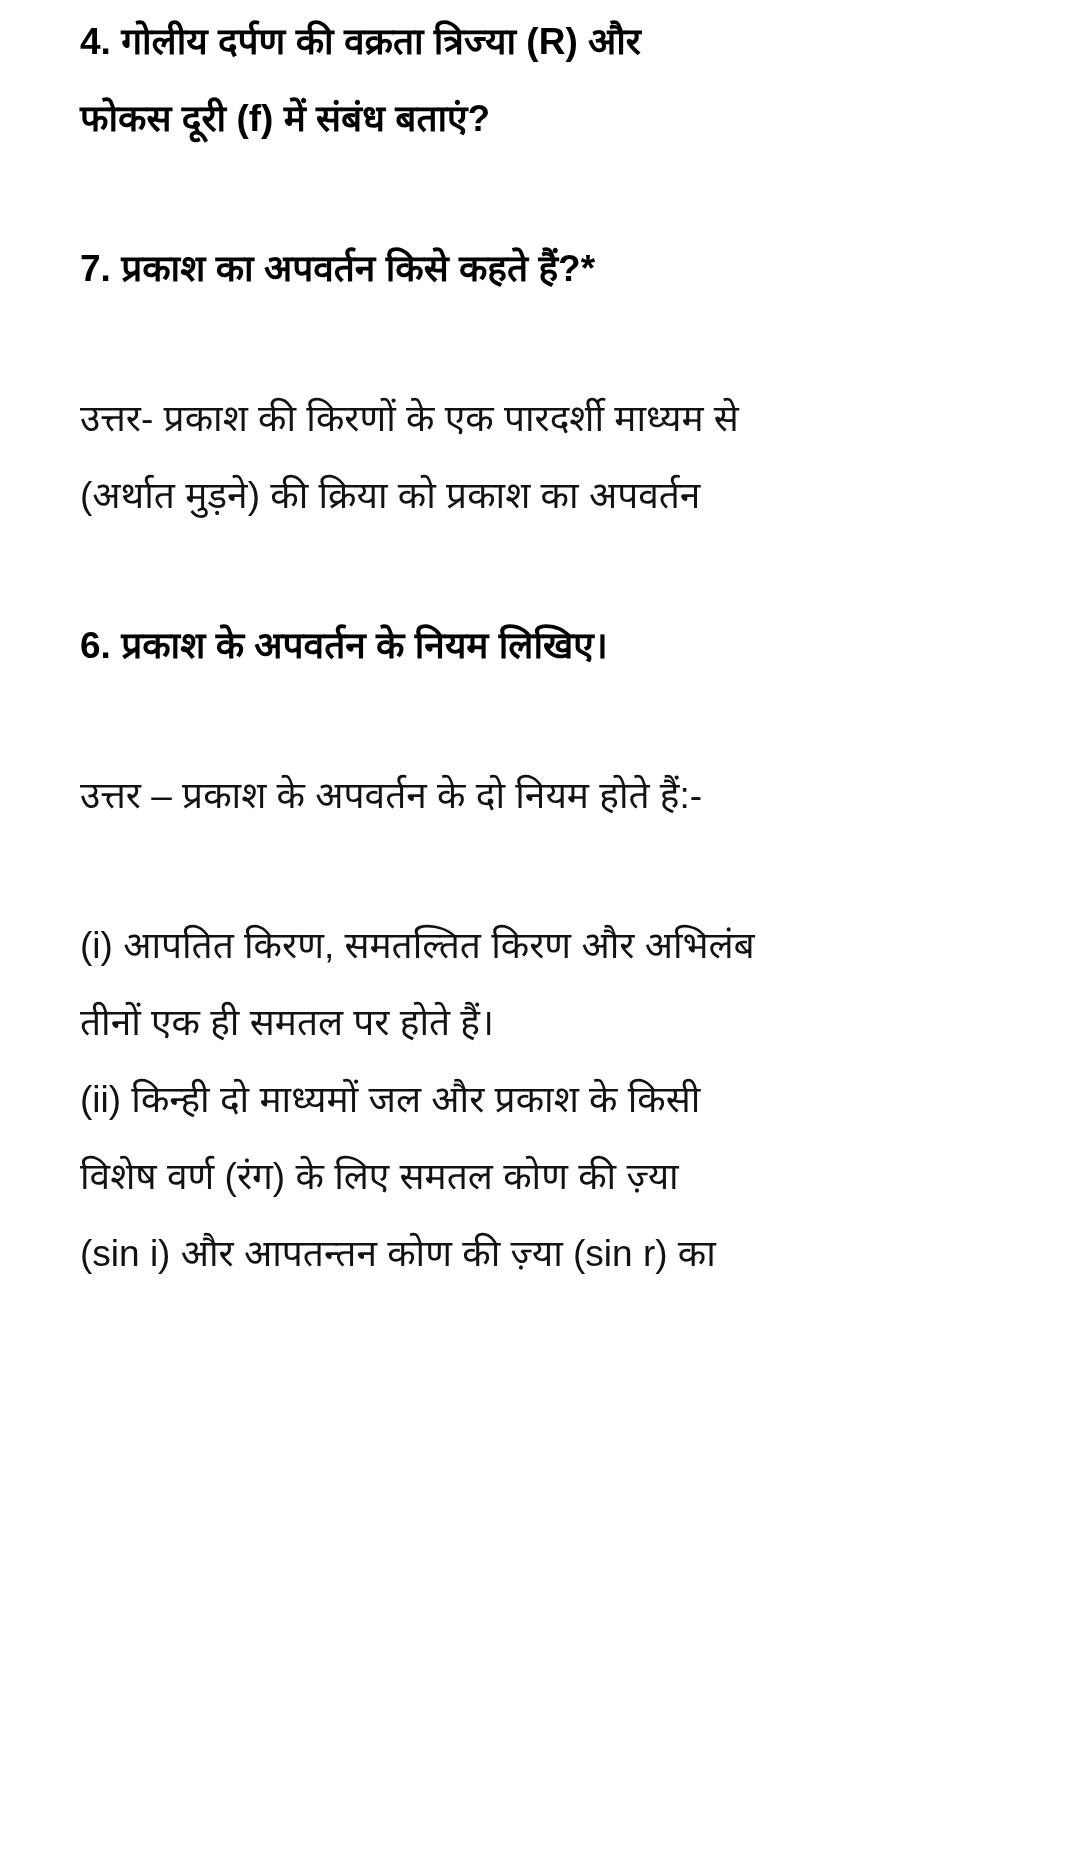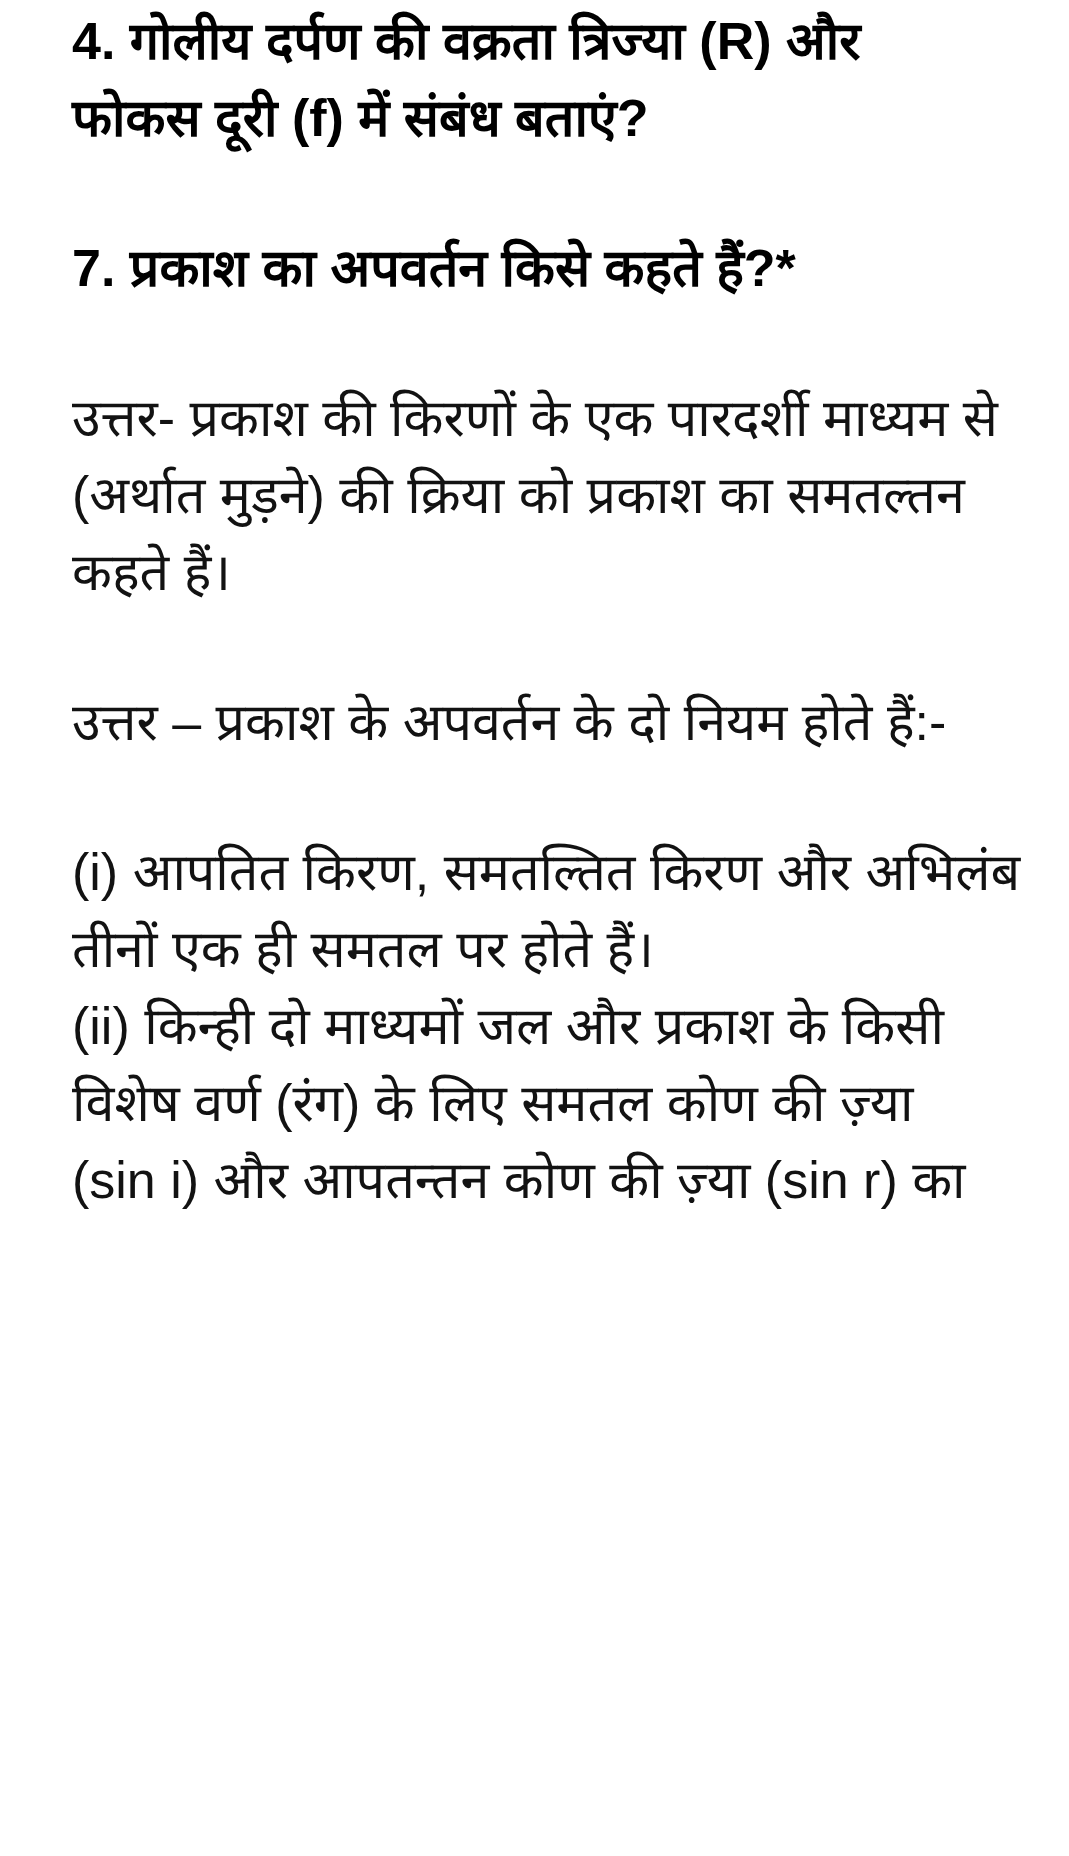--- a/index.html
+++ b/index.html
@@ -18,45 +18,48 @@
     font-family: "Liberation Sans", sans-serif;
     color: #121212;
   }
   .block {
     margin: 0 0 73px 0;
   }
   .block:last-child {
     margin-bottom: 0;
   }
   .line {
-    font-size: 52px;
+    font-size: 37px;
     line-height: 77px;
     white-space: nowrap;
     color: #121212;
+    margin-left: 8px;
   }
   .heading .line {
     font-weight: 700;
     color: #000000;
   }
 </style>
 </head>
 <body>
 
 <div class="doc">
   <div class="block heading">
       <div class="line">4. गोलीय दर्पण की वक्रता त्रिज्या (R) और</div>
       <div class="line">फोकस दूरी (f) में संबंध बताएं?</div>
     </div>
   <div class="block heading">
       <div class="line">7. प्रकाश का अपवर्तन किसे कहते हैं?*</div>
     </div>
   <div class="block body">
       <div class="line">उत्तर- प्रकाश की किरणों के एक पारदर्शी माध्यम से</div>
-      <div class="line">(अर्थात मुड़ने) की क्रिया को प्रकाश का समतल्तन</div>
-      <div class="line">कहते हैं।</div>
+      <div class="line">(अर्थात मुड़ने) की क्रिया को प्रकाश का अपवर्तन</div>
+    </div>
+  <div class="block heading">
+      <div class="line">6. प्रकाश के अपवर्तन के नियम लिखिए।</div>
     </div>
   <div class="block body">
       <div class="line">उत्तर – प्रकाश के अपवर्तन के दो नियम होते हैं:-</div>
     </div>
   <div class="block body">
       <div class="line">(i) आपतित किरण, समतल्तित किरण और अभिलंब</div>
       <div class="line">तीनों एक ही समतल पर होते हैं।</div>
       <div class="line">(ii) किन्ही दो माध्यमों जल और प्रकाश के किसी</div>
       <div class="line">विशेष वर्ण (रंग) के लिए समतल कोण की ज़्या</div>
       <div class="line">(sin i) और आपतन्तन कोण की ज़्या (sin r) का</div>

